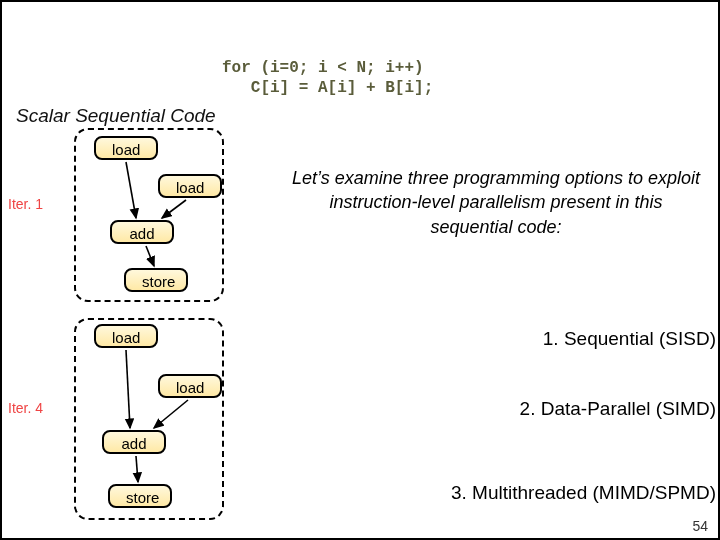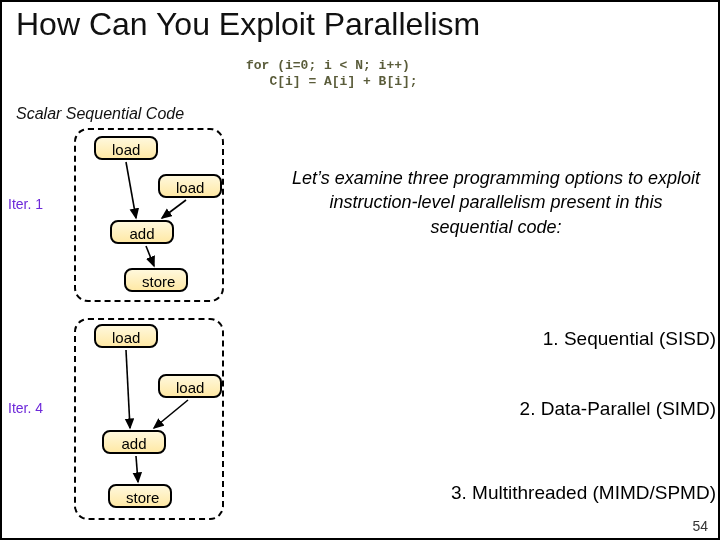--- a/index.html
+++ b/index.html
@@ -22,49 +22,48 @@
     font-family: Arial, sans-serif;
     font-size: 32px;
     line-height: 1.15;
     color: #111;
   }
   .code-block {
     position: absolute;
     left: 220px;
     top: 56px;
     font-family: "Courier New", monospace;
-    font-size: 13px;
+    font-size: 16px;
     font-weight: bold;
     color: #5a5c3a;
     line-height: 1.25;
     white-space: pre;
-    margin-left: 24px;
   }
   .subtitle {
     position: absolute;
     left: 14px;
     top: 103px;
     font-family: Verdana, Arial, sans-serif;
     font-style: italic;
-    font-size: 16px;
+    font-size: 19px;
     color: #111;
   }
   
   .iter-group {
     position: absolute;
     border: 2px dashed #000;
     border-radius: 14px;
   }
   .iter1 { left: 72px; top: 126px; width: 150px; height: 174px; }
   .iter2 { left: 72px; top: 316px; width: 150px; height: 202px; }
   .iter-label {
     position: absolute;
     font-family: Verdana, Arial, sans-serif;
     font-size: 14px;
-    color: #6d28d9;
+    color: #ef4444;
   }
   .iter1-label { left: 6px; top: 194px; }
   .iter2-label { left: 6px; top: 398px; }
   .opbox {
     position: absolute;
     border: 2px solid #000;
     border-radius: 8px;
     background: linear-gradient(#fff8dc, #ffe9a6);
     font-family: Verdana, Arial, sans-serif;
     font-size: 15px;
@@ -119,21 +118,21 @@
     position: absolute;
     left: 0; top: 0;
     width: 720px; height: 540px;
     pointer-events: none;
   }
 </style>
 </head>
 <body>
 
 <div class="title-block">
-  <span>How Can You Exploit Parallelism</span><br>
+  <br>
 </div>
 
 <div class="code-block"><span>for (i=0; i &lt; N; i++)</span>
 <span>   C[i] = A[i] + B[i];</span></div>
 
 <div class="subtitle">Scalar Sequential Code</div>
 
 <div class="iter-label iter1-label">Iter. 1</div>
 <div class="iter-label iter2-label">Iter. 4</div>
 

